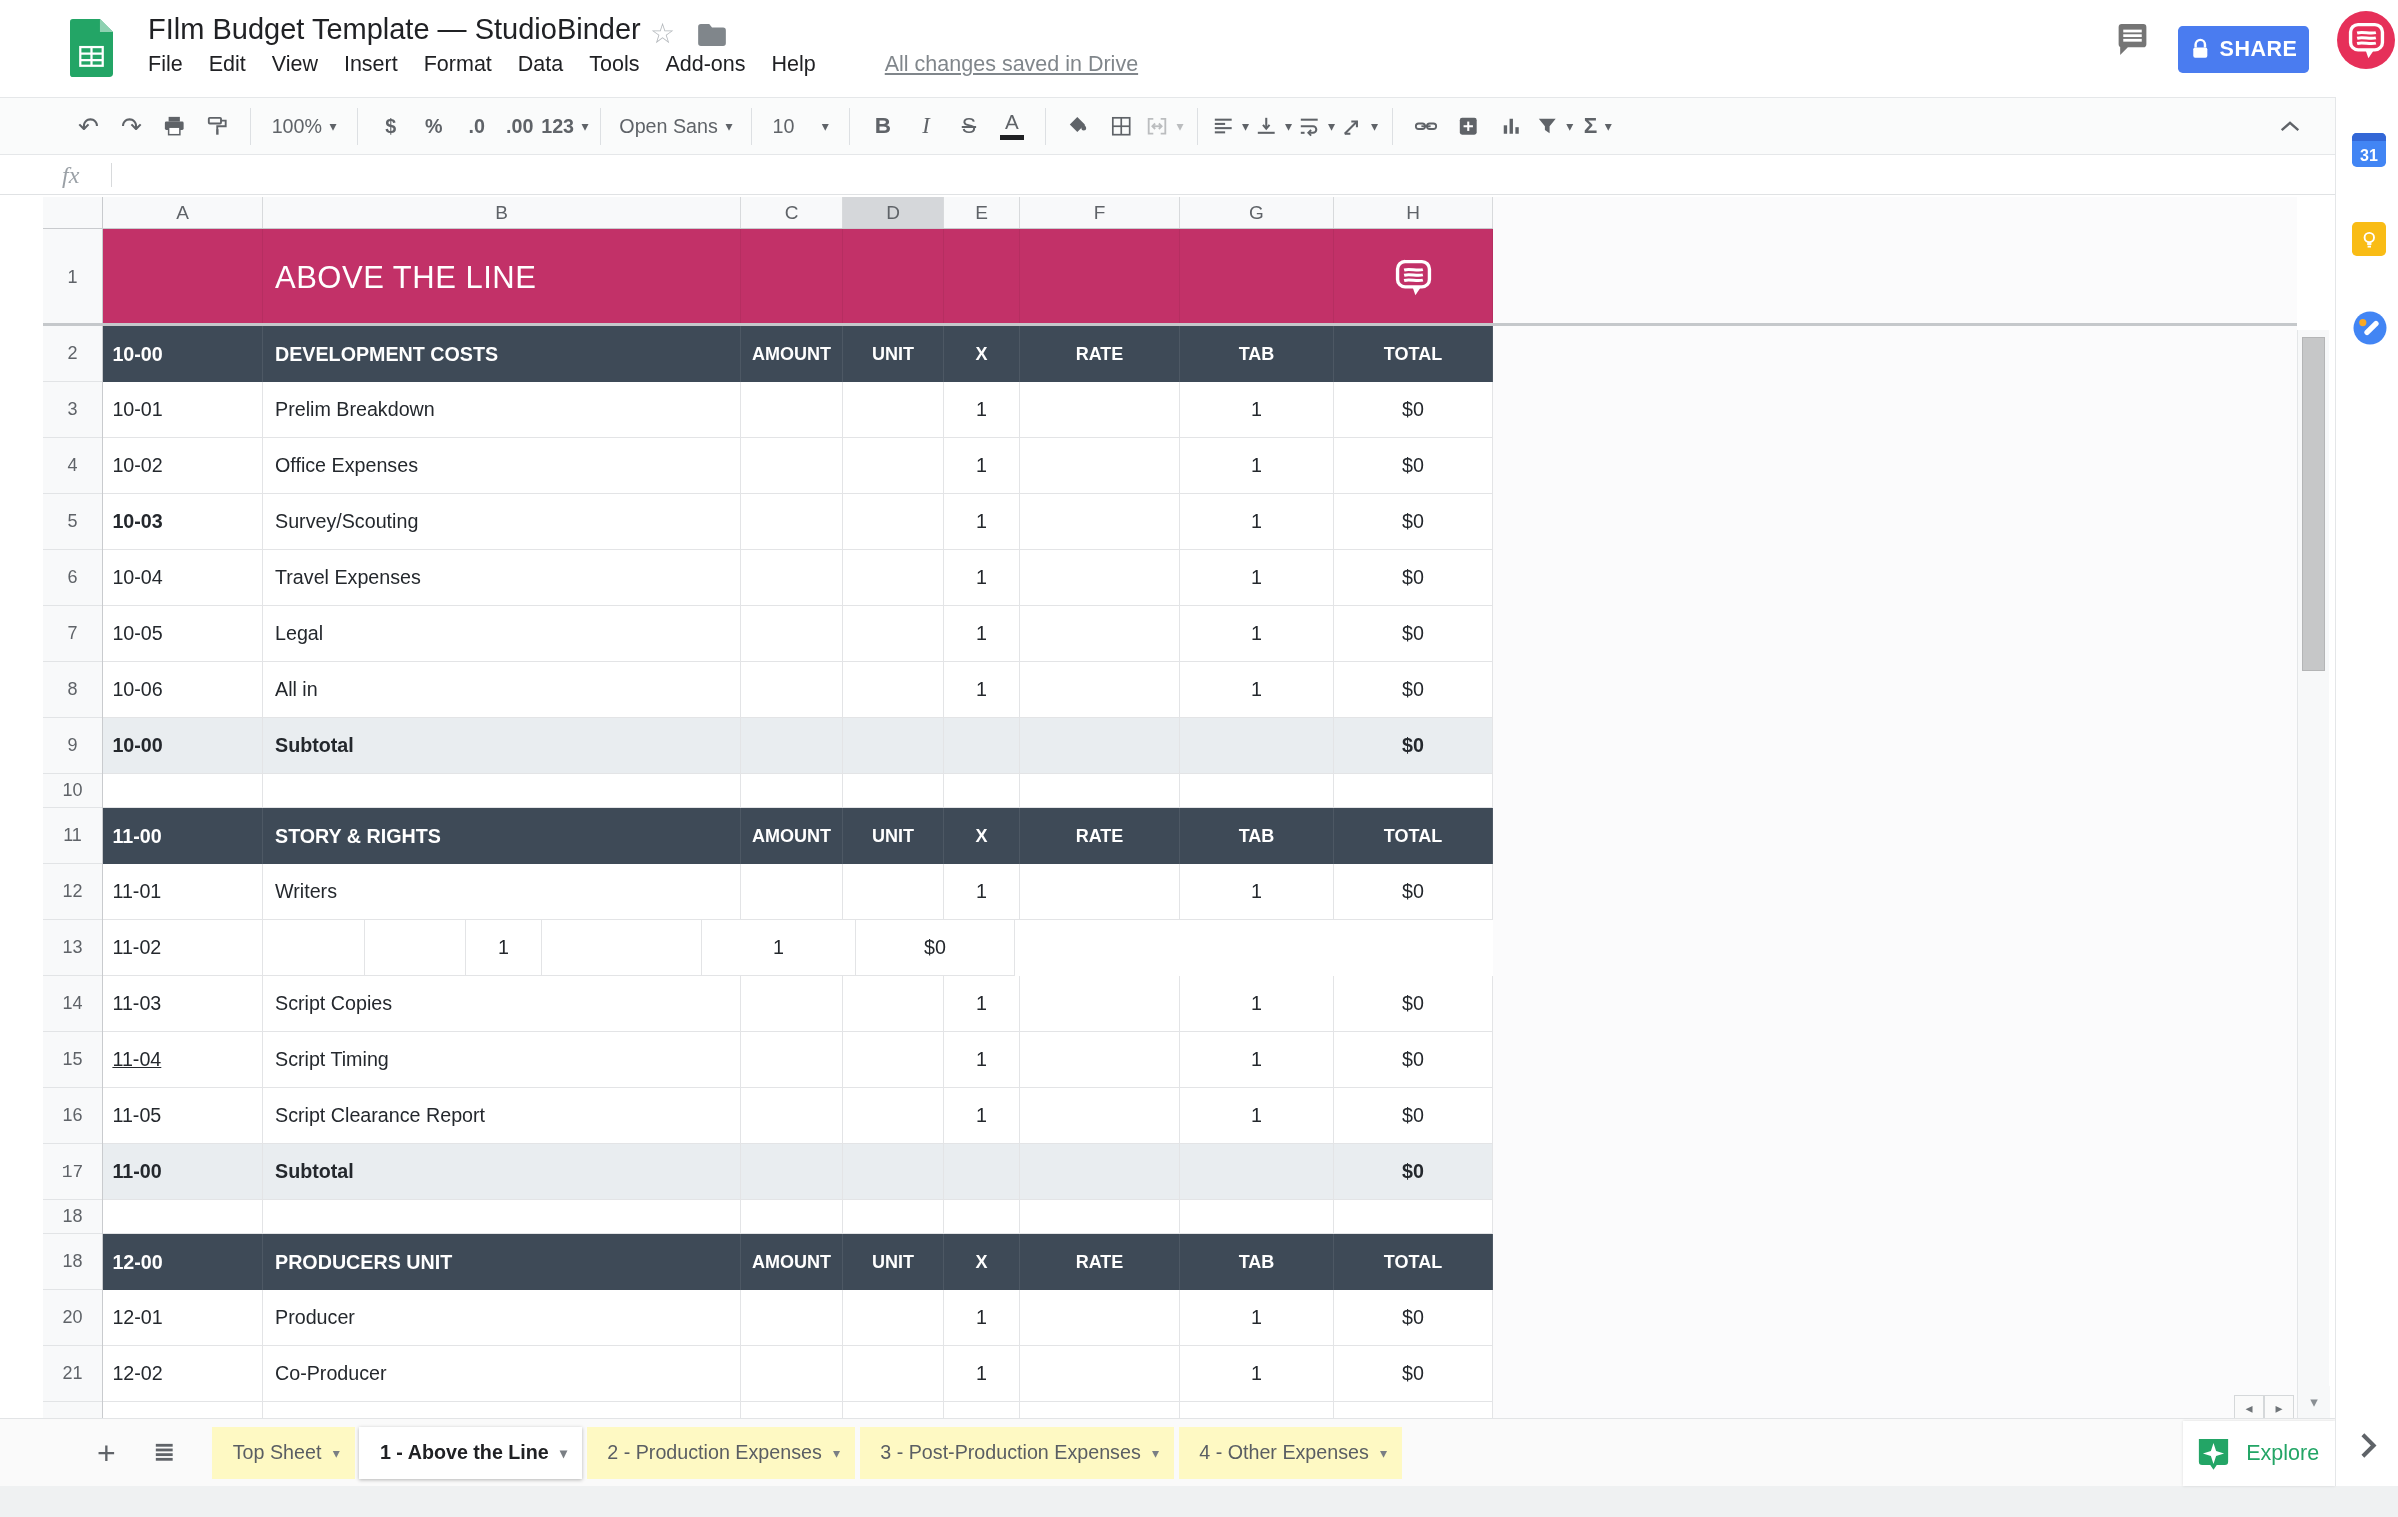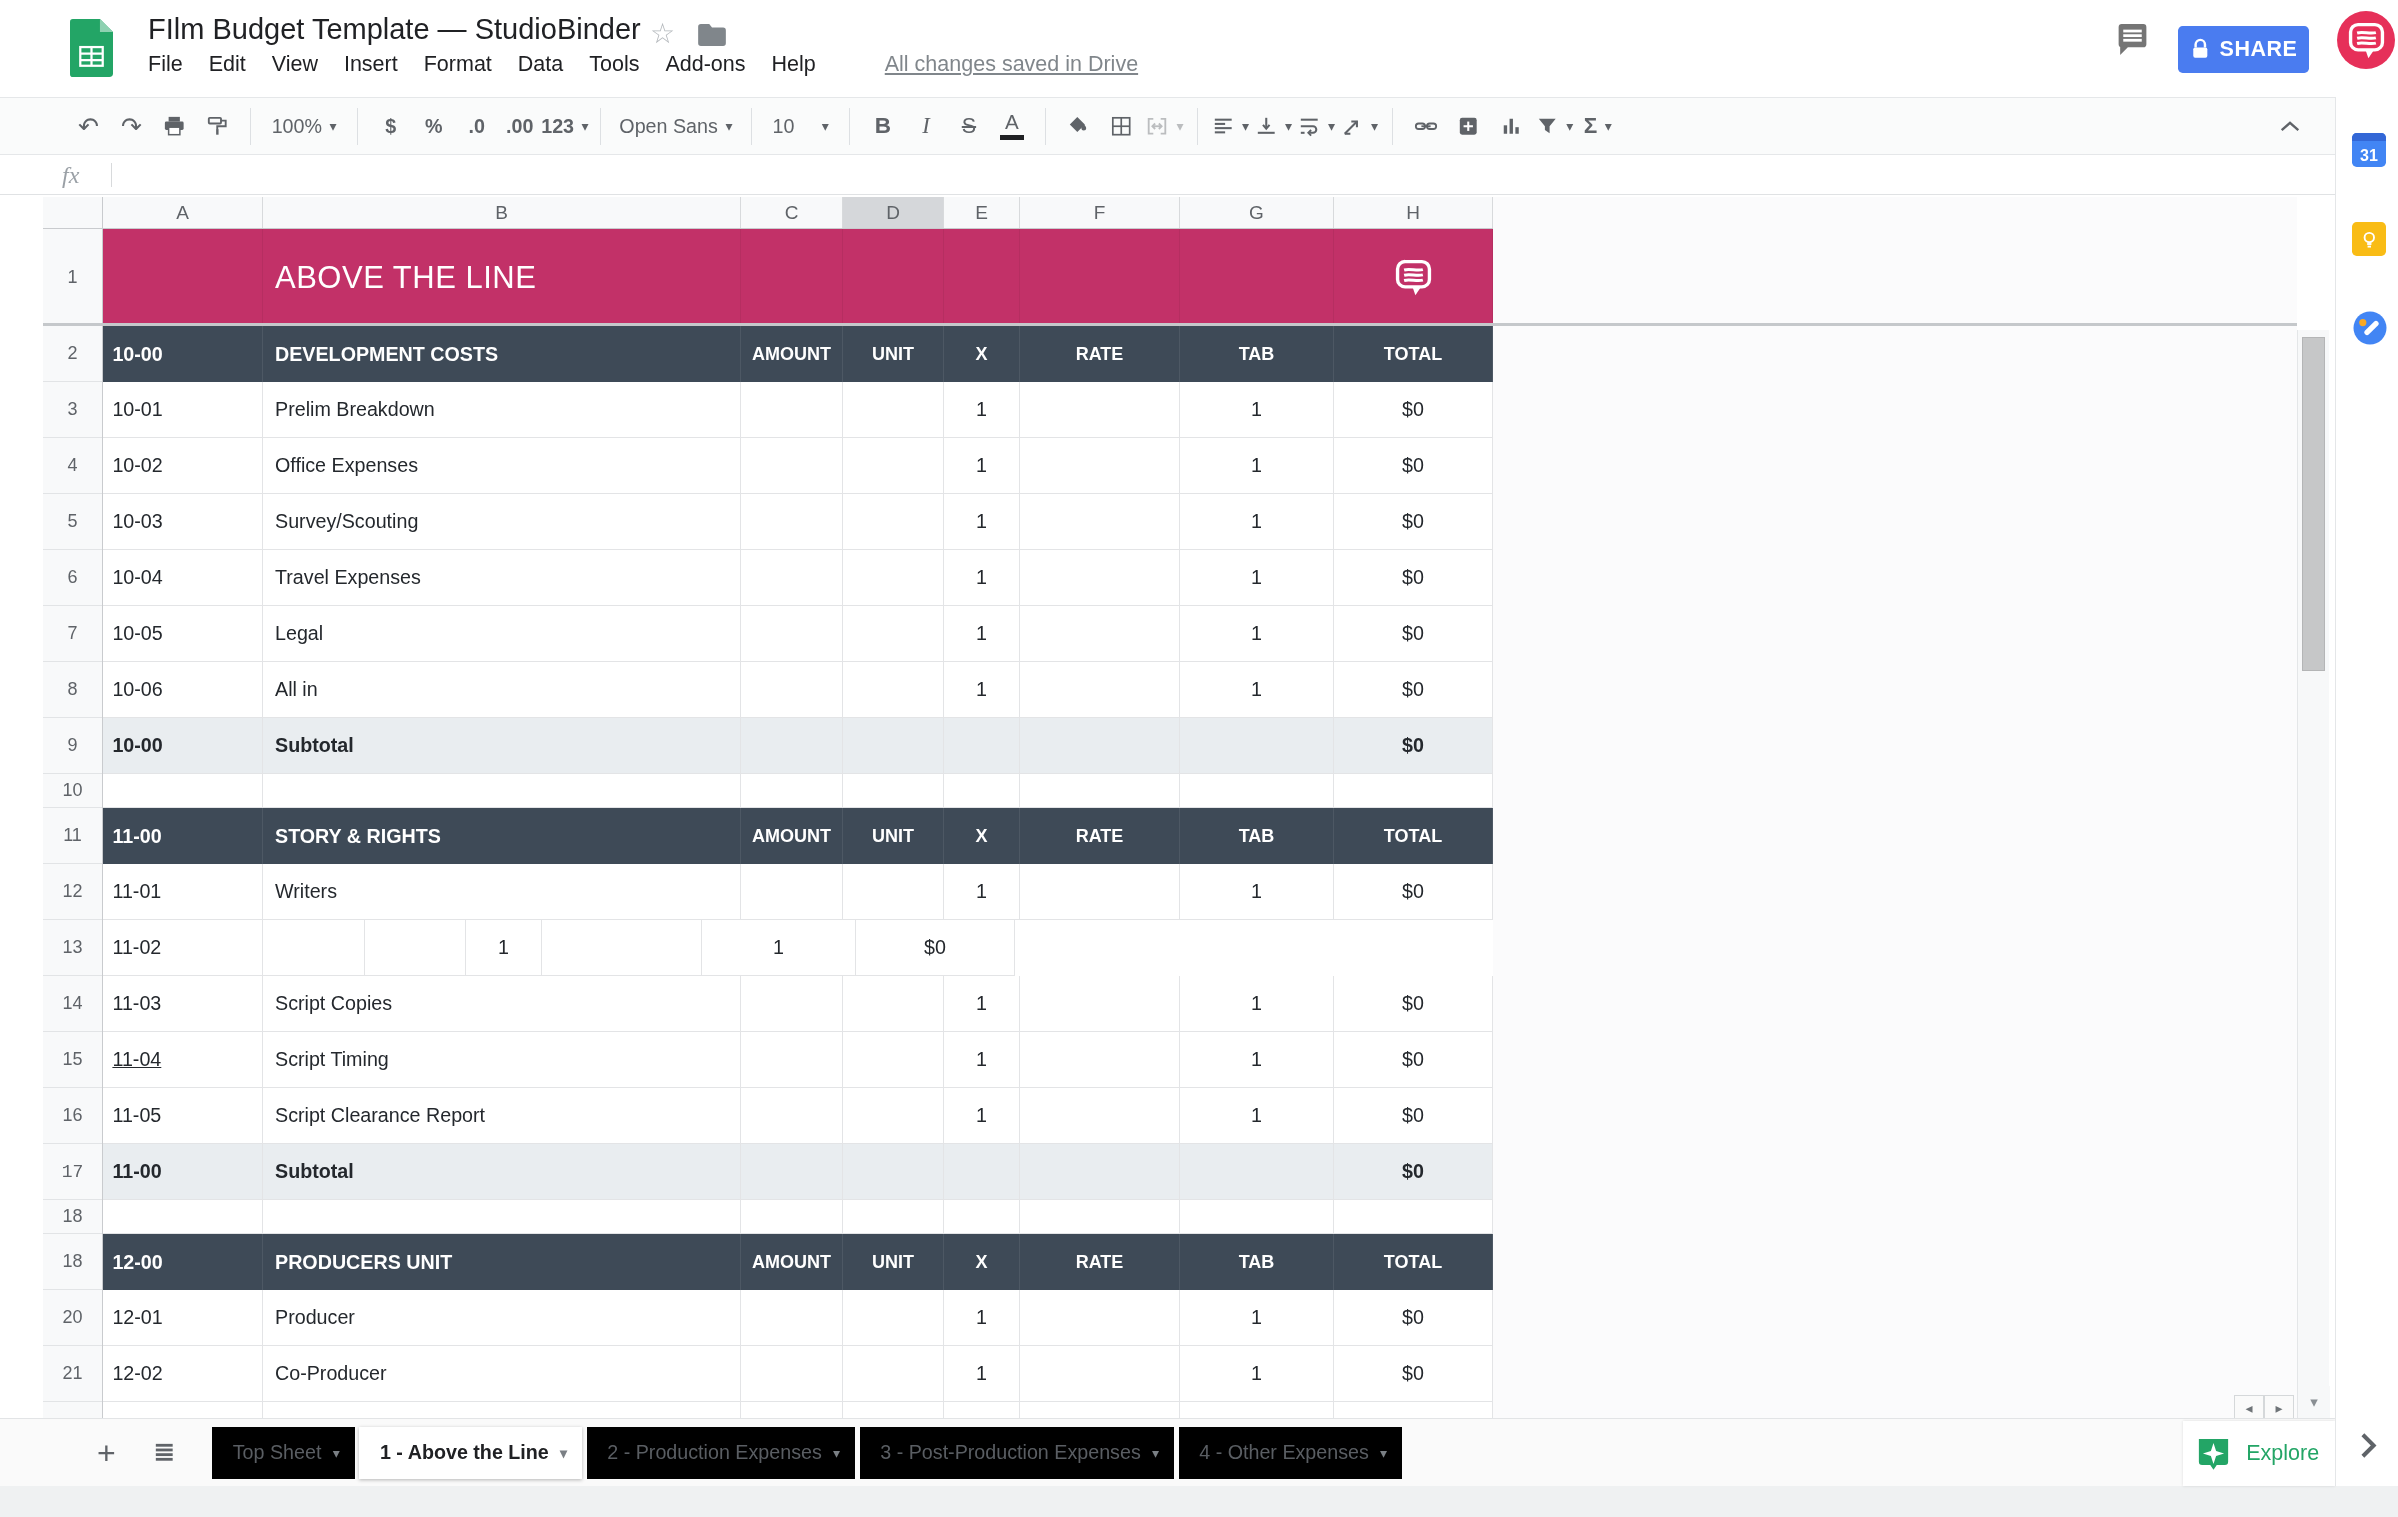--- a/index.html
+++ b/index.html
@@ -93,21 +93,21 @@
   .harrows { position:absolute; left:2234px; top:1395px; display:flex; }
   .hbtn { width:30px; height:25px; border:0.9px solid #D5D8DA; background:#FAFAFA; color:#6F7478;
     font-size:14px; display:flex; align-items:center; justify-content:center; }
 
   
   .bottombar { position:absolute; left:0; top:1418px; width:2335px; height:68px;
     background:#FAFAFA; border-top:0.9px solid #E2E4E6; display:flex; align-items:center; }
   .add-sheet { margin-left:97px; font-size:32px; color:#5F6368; background:none; border:none; line-height:1; font-family:inherit;}
   .all-sheets { margin-left:37px; background:none; border:none; }
   .tabs { display:flex; margin-left:37px; height:52px; }
-  .tab { height:52px; display:flex; align-items:center; padding:0 15px 0 20.6px; background:#000000;
+  .tab { height:52px; display:flex; align-items:center; padding:0 15px 0 20.6px; background:#fef9c3;
     color:#5A5E63; font-size:19.7px; margin-right:4.7px; white-space:nowrap; }
   .tab .tab-caret { font-size:14px; color:#7A7F84; margin-left:11.2px; }
   .tab.active { background:#fff; color:#202124; font-weight:bold; box-shadow:0 0.9px 3.7px rgba(0,0,0,.28); position:relative; z-index:2; }
   .footer { position:absolute; left:0; top:1486px; width:2399px; height:32px; background:#EFF1F2; }
   .explore { position:absolute; left:2183px; top:1421px; width:152px; height:65px; background:#fff;
     display:flex; align-items:center; box-shadow:0 0 2.8px rgba(0,0,0,.12); }
   .explore-label { color:var(--explore_green,#23A566); font-size:21.5px; margin-left:13px; }
 
   
   .sidepanel { position:absolute; left:2335px; top:97px; width:64px; height:1389px; background:#fff;
@@ -423,21 +423,21 @@
         <div class="cell left" style="width: 160px;">10-02</div>
         <div class="cell bcol left" style="width: 478px;">Office Expenses</div>
         <div class="cell center" style="width: 102px;"></div>
         <div class="cell center" style="width: 101px;"></div>
         <div class="cell center" style="width: 76px;">1</div>
         <div class="cell center" style="width: 160px;"></div>
         <div class="cell center" style="width: 154px;">1</div>
         <div class="cell center" style="width: 159px;">$0</div>
       </div>
       <div class="g-row item" style="height: 56px;">
-        <div class="cell left" style="width: 160px;">10-03</div>
+        <div class="cell left" style="width: 160px; font-weight: bold;">10-03</div>
         <div class="cell bcol left" style="width: 478px;">Survey/Scouting</div>
         <div class="cell center" style="width: 102px;"></div>
         <div class="cell center" style="width: 101px;"></div>
         <div class="cell center" style="width: 76px;">1</div>
         <div class="cell center" style="width: 160px;"></div>
         <div class="cell center" style="width: 154px;">1</div>
         <div class="cell center" style="width: 159px;">$0</div>
       </div>
       <div class="g-row item" style="height: 56px;">
         <div class="cell left" style="width: 160px;">10-04</div>

